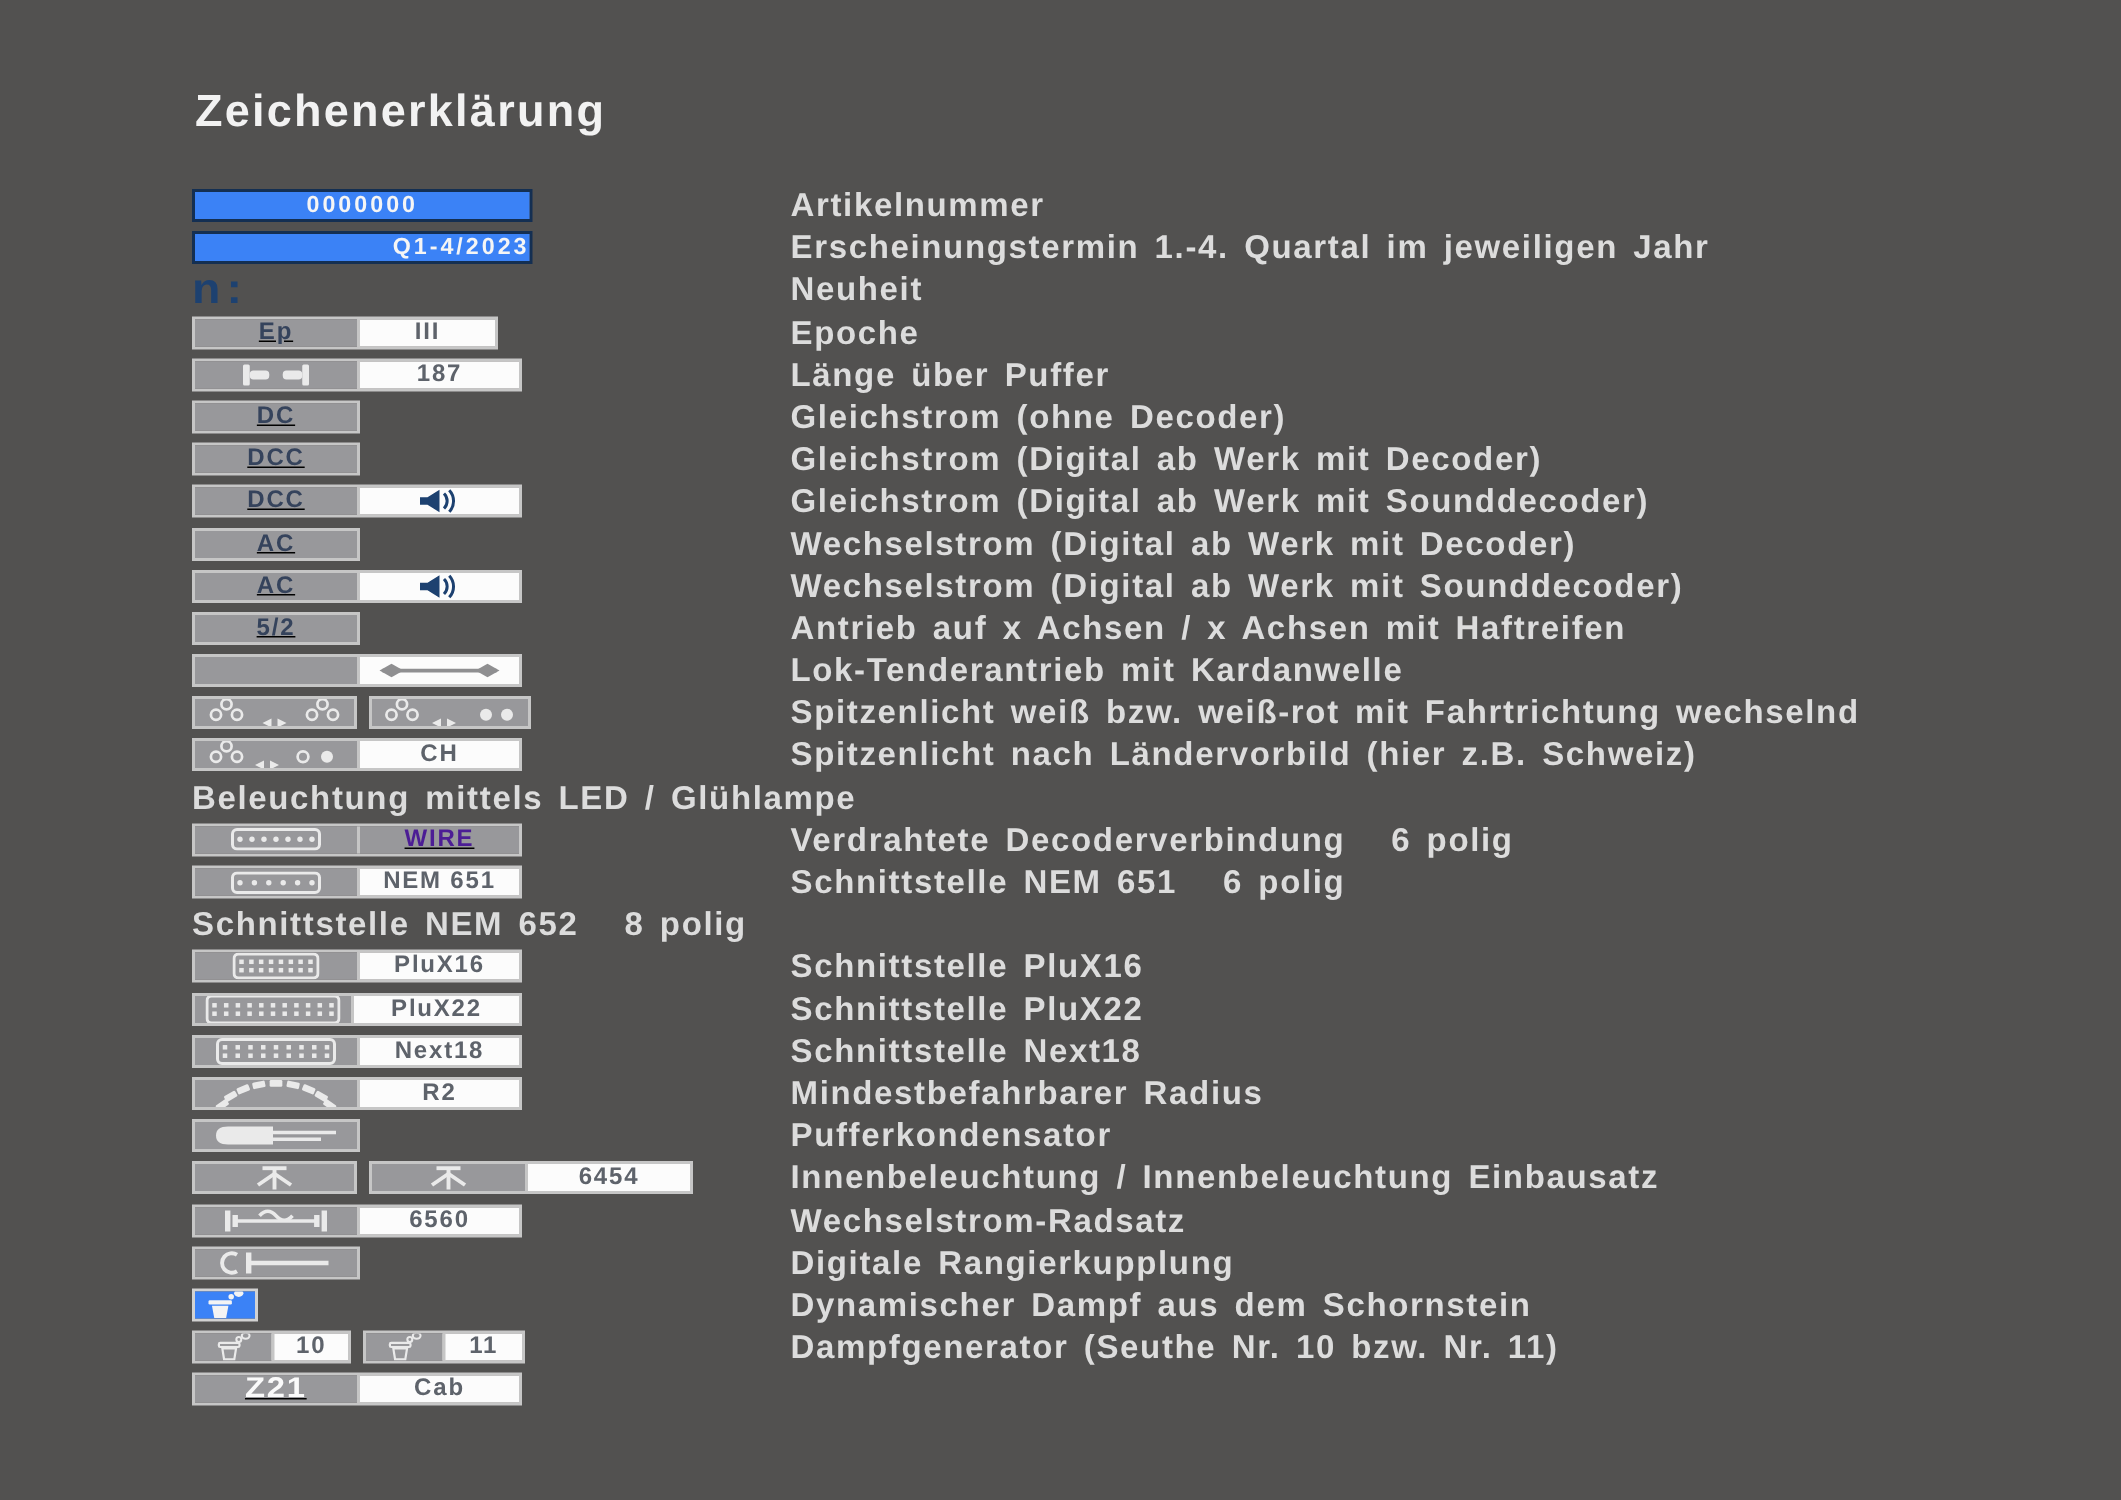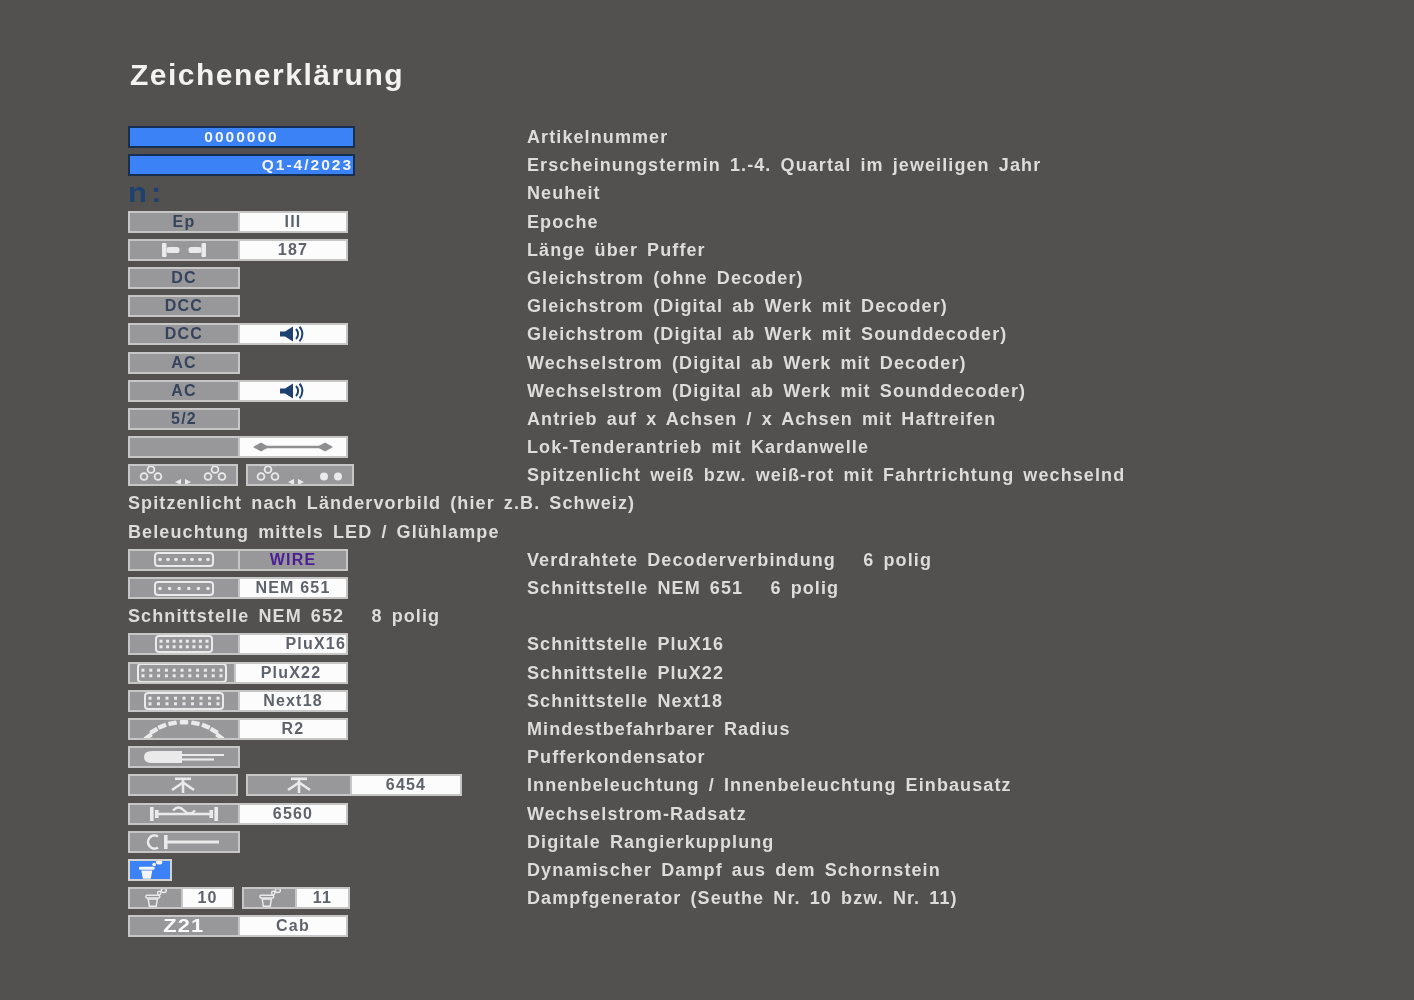--- a/index.html
+++ b/index.html
@@ -11,33 +11,33 @@
   .row{display:flex;align-items:center;height:22px;margin-bottom:6.2px;}
   .badges{width:399px;display:flex;align-items:center;flex-shrink:0;}
   .badge{display:inline-flex;align-items:stretch;height:22px;box-sizing:border-box;
          border:2px solid #c6c6c6;margin-right:8px;}
   .badge.border-blue{border-color:#142f52;}
   .badge.border-blue-light{border-color:#d2d2d2;}
   .badge.border-none{border:none;background:transparent;}
   .seg{display:inline-flex;align-items:center;justify-content:center;box-sizing:border-box;
        overflow:hidden;}
   .seg + .seg{border-left:2px solid #c6c6c6;}
-  .seg.gray{background:#98989b;}
+  .seg.gray{background:#98989b;text-decoration:underline;}
   .seg.white{background:#fcfcfc;}
   .seg.blue{background:#3b82f6;}
   .seg.none{background:transparent;justify-content:flex-start;}
   .lbl{font-weight:700;font-size:16px;letter-spacing:1.2px;line-height:1;white-space:pre;}
   .seg.gray .lbl{color:#35435c;}
   .seg.gray.invert .lbl{color:#4c1d95;}
   .seg.white .lbl{color:#5e636b;}
   .seg.blue .lbl{color:#f5f5f5;letter-spacing:2px;font-size:15.5px;}
   .z21{font-weight:700;font-size:19px;color:#fafafa;letter-spacing:1px;transform:scaleX(1.15);}
   .nlogo{font-weight:700;font-size:31px;color:#1d4170;letter-spacing:4px;line-height:20px;
          transform:scaleY(0.92);}
-  .desc{font-size:18px;font-weight:700;color:#dcdcdc;letter-spacing:1.1px;word-spacing:3px;
+  .desc{font-size:22px;font-weight:700;color:#dcdcdc;letter-spacing:1.1px;word-spacing:3px;
         white-space:pre;line-height:22px;}
   svg{display:block;}
 </style>
 </head>
 <body>
 
 <div class="page">
   <h1 class="title">Zeichenerklärung</h1>
   <div class="legend" id="legend">
       <div class="row">
@@ -69,21 +69,21 @@
           </span>
         </div>
         <div class="desc">Neuheit</div>
       </div>
       <div class="row">
         <div class="badges">
           <span class="badge">
             <span class="seg gray" style="width: 108px;">
               <span class="lbl">Ep</span>
             </span>
-            <span class="seg white" style="width: 108px;">
+            <span class="seg white" style="width: 92px;">
               <span class="lbl">III</span>
             </span>
           </span>
         </div>
         <div class="desc">Epoche</div>
       </div>
       <div class="row">
         <div class="badges">
           <span class="badge">
             <span class="seg gray" style="width: 108px;">
@@ -218,20 +218,38 @@
                 <path d="M46 15 L52 18 L46 21 Z" fill="#eaeaea"></path>
                 <circle cx="72" cy="12.5" r="4" fill="#eaeaea"></circle>
                 <circle cx="86" cy="12.5" r="4" fill="#eaeaea"></circle>
               </svg>
             </span>
           </span>
         </div>
         <div class="desc">Spitzenlicht weiß bzw. weiß-rot mit Fahrtrichtung wechselnd</div>
       </div>
       <div class="row">
+        <div class="badges">
+          <span class="badge">
+            <span class="seg gray" style="width: 108px;">
+              <svg width="96" height="22" viewBox="0 0 96 22">
+                <circle cx="15" cy="5.5" r="3.4" stroke="#eaeaea" stroke-width="1.8" fill="none"></circle>
+                <circle cx="8" cy="12.5" r="3.4" stroke="#eaeaea" stroke-width="1.8" fill="none"></circle>
+                <circle cx="22" cy="12.5" r="3.4" stroke="#eaeaea" stroke-width="1.8" fill="none"></circle>
+                <path d="M40 15 L34 18 L40 21 Z" fill="#eaeaea"></path>
+                <path d="M44 15 L50 18 L44 21 Z" fill="#eaeaea"></path>
+                <circle cx="66" cy="12.5" r="3.6" stroke="#eaeaea" stroke-width="1.8" fill="none"></circle>
+                <circle cx="82" cy="12.5" r="4" fill="#eaeaea"></circle>
+              </svg>
+            </span>
+            <span class="seg white" style="width: 108px;">
+              <span class="lbl">CH</span>
+            </span>
+          </span>
+        </div>
         <div class="desc">Spitzenlicht nach Ländervorbild (hier z.B. Schweiz)</div>
       </div>
       <div class="row">
         <div class="desc">Beleuchtung mittels LED / Glühlampe</div>
       </div>
       <div class="row">
         <div class="badges">
           <span class="badge">
             <span class="seg gray" style="width: 108px;">
               <svg width="60" height="15" viewBox="0 0 60 15">
@@ -293,21 +311,21 @@
                 <rect x="4.5" y="10.3" width="3" height="3" fill="#eaeaea"></rect>
                 <rect x="11.1" y="10.3" width="3" height="3" fill="#eaeaea"></rect>
                 <rect x="17.6" y="10.3" width="3" height="3" fill="#eaeaea"></rect>
                 <rect x="24.2" y="10.3" width="3" height="3" fill="#eaeaea"></rect>
                 <rect x="30.8" y="10.3" width="3" height="3" fill="#eaeaea"></rect>
                 <rect x="37.4" y="10.3" width="3" height="3" fill="#eaeaea"></rect>
                 <rect x="43.9" y="10.3" width="3" height="3" fill="#eaeaea"></rect>
                 <rect x="50.5" y="10.3" width="3" height="3" fill="#eaeaea"></rect>
               </svg>
             </span>
-            <span class="seg white" style="width: 108px; justify-content: flex-end;">
+            <span class="seg white" style="width: 108px;">
               <span class="lbl">PluX16</span>
             </span>
           </span>
         </div>
         <div class="desc">Schnittstelle PluX16</div>
       </div>
       <div class="row">
         <div class="badges">
           <span class="badge">
             <span class="seg gray" style="width: 104px;">

